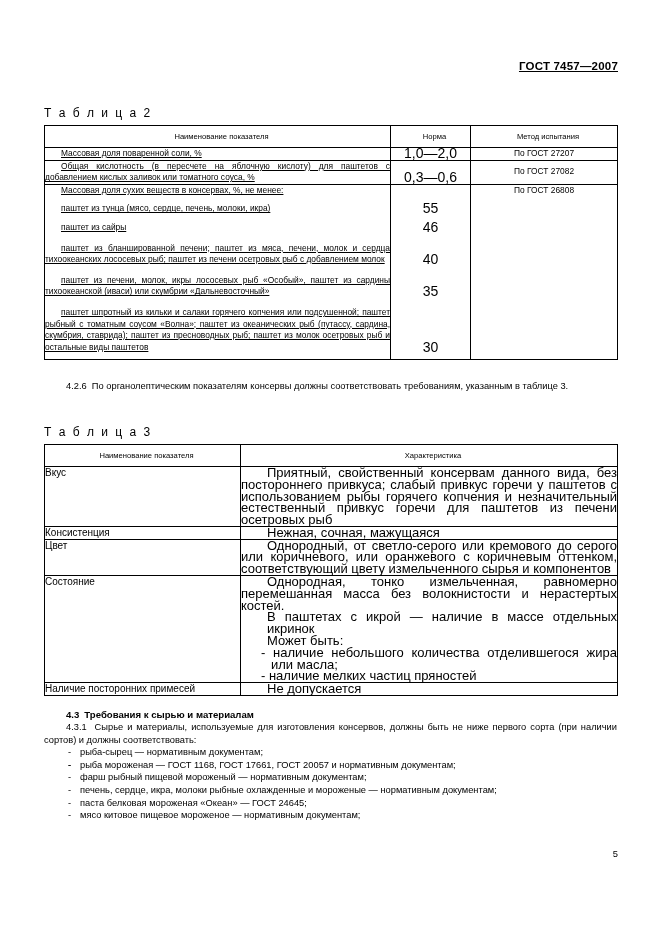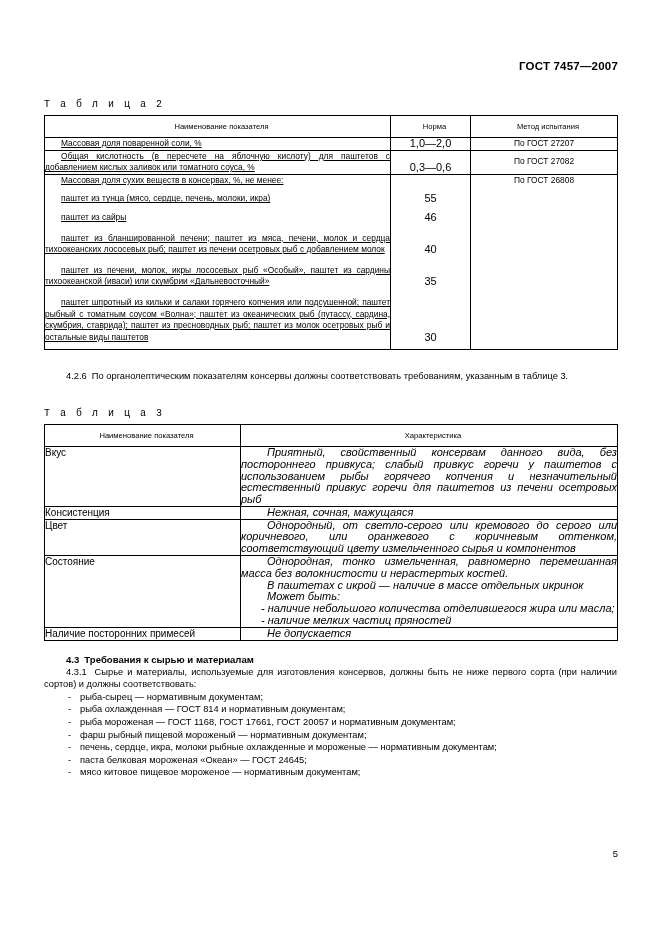--- a/index.html
+++ b/index.html
@@ -25,35 +25,35 @@
 
   
   .doc-header {
     position: absolute;
     top: 60px;
     right: 43px;
     font-size: 11.5px;
     font-weight: bold;
     letter-spacing: 0.2px;
     white-space: nowrap;
+    text-decoration: underline;
   }
 
   
   .content {
     position: absolute;
     left: 44px;
     top: 90px;
     width: 573px;
   }
   .table-caption {
-    font-size: 10px;
+    font-size: 12px;
     letter-spacing: 2.0px;
-    margin: 9px 0 5px 0;
+    margin: 16px 0 5px 0;
     color: #000;
-    font-family: Liberation Mono, monospace;
   }
   .para {
     font-size: 9.3px;
     line-height: 12.6px;
     text-align: justify;
     margin: 0;
   }
   .para .indent { display: inline-block; width: 22px; }
   .section-head {
     font-size: 9.6px;
@@ -104,43 +104,42 @@
     font-size: 8.4px;
     line-height: 11.6px;
   }
   .t2-name {
     text-align: justify;
     text-decoration: underline;
   }
   .t2-name .ind { display: inline-block; width: 16px; }
   .t2-num {
     text-align: center;
-    font-size: 11px;
+    font-size: 14px;
     margin-top: 12px;
   }
   .t2-method {
     text-align: center;
     font-size: 8.4px;
   }
 
   
   .tbl2-wrap { margin-bottom: 0; }
   .tbl3-wrap { margin-bottom: 0; }
 
   .t3-name {
     font-size: 10px;
     padding: 5px 7px 5px 14px;
     line-height: 11.6px;
   }
   .t3-char {
-    font-size: 11px;
+    font-size: 13px;
     padding: 5px 9px 5px 9px;
     line-height: 11.8px;
     text-align: justify;
-    font-style: italic;
   }
   .t3-char .first { display: inline-block; width: 26px; }
   .t3-char .sub { padding-left: 26px; display: block; }
   .t3-char .subdash { padding-left: 30px; display: block; text-indent: -10px; }
   .t3-char.center-ish { text-align: left; }
 
   .page-number {
     position: absolute;
     right: 43px;
     top: 848px;
@@ -306,21 +305,21 @@
     <p class="section-head">
       <span class="num">4.3</span><span>Требования к сырью и материалам</span>
     </p>
 
     <p class="para">
       <span class="indent"></span><span>4.3.1</span>&nbsp;&nbsp;<span>Сырье и материалы, используемые для изготовления консервов, должны быть не ниже первого сорта (при наличии сортов) и должны соответствовать:</span>
     </p>
 
     <ul class="bullets">
       <li><span class="dash">-</span><span>рыба-сырец — нормативным документам;</span></li>
-      <li><span class="dash">-</span><span>рыба охлажденная — ГОСТ 814 и нормативным документам;</span></li>
+      <li><span class="dash">-</span></li>
       <li><span class="dash">-</span><span>рыба мороженая — ГОСТ 1168, ГОСТ 17661, ГОСТ 20057 и нормативным документам;</span></li>
       <li><span class="dash">-</span><span>фарш рыбный пищевой мороженый — нормативным документам;</span></li>
       <li><span class="dash">-</span><span>печень, сердце, икра, молоки рыбные охлажденные и мороженые — нормативным документам;</span></li>
       <li><span class="dash">-</span><span>паста белковая мороженая «Океан» — ГОСТ 24645;</span></li>
       <li><span class="dash">-</span><span>мясо китовое пищевое мороженое — нормативным документам;</span></li>
     </ul>
 
   </div>
 
   <div class="page-number">5</div>

